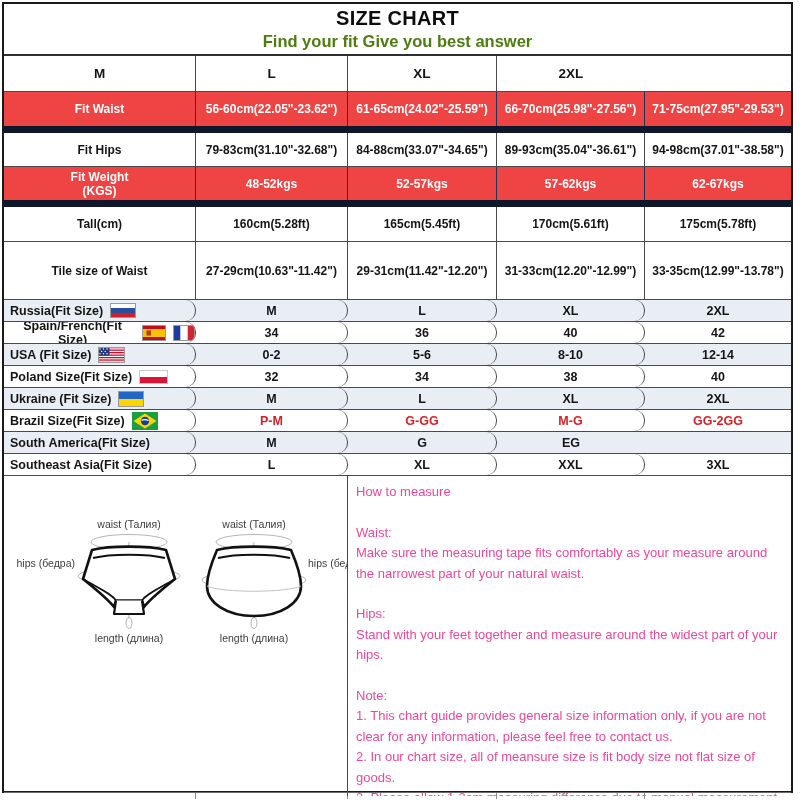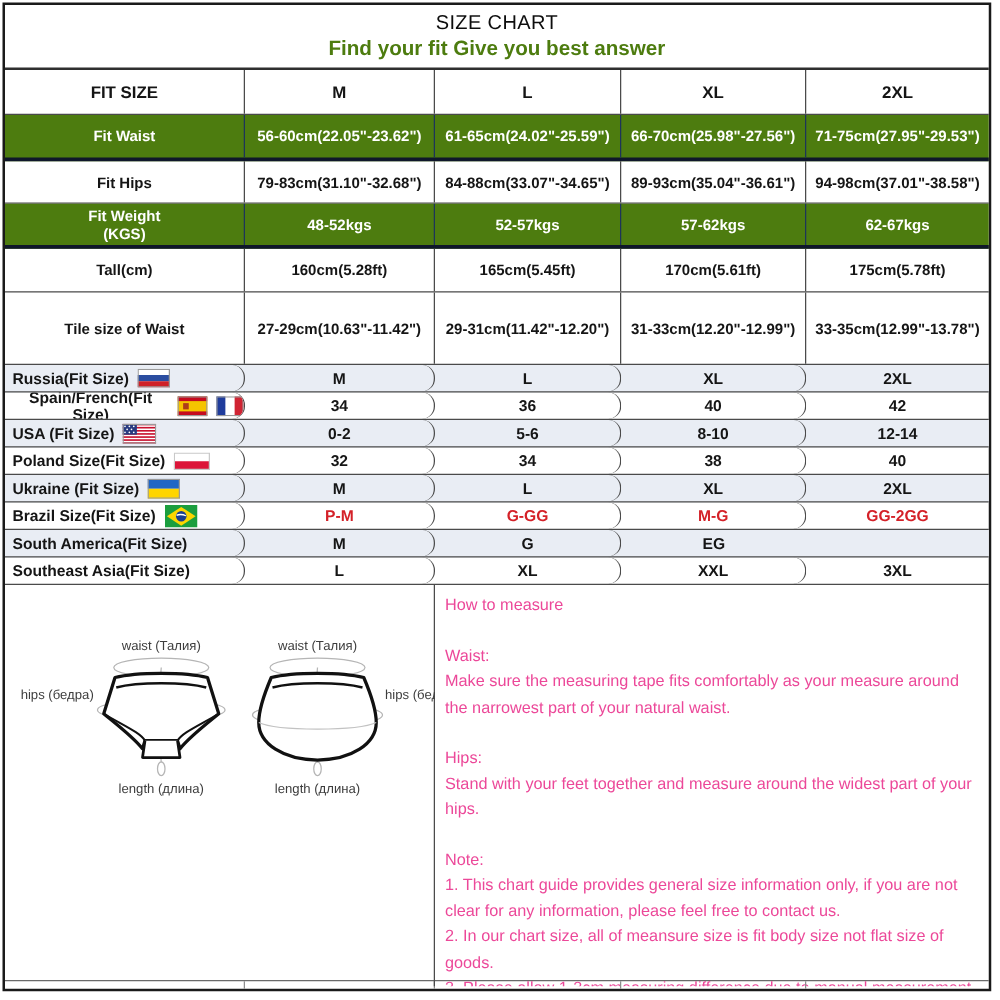--- a/index.html
+++ b/index.html
@@ -6,34 +6,34 @@
   body{
     width:800px;height:800px;position:relative;background:#ffffff;
     font-family:"Liberation Sans", sans-serif;color:#151515;
   }
   .frame{
     position:absolute;left:2px;top:2px;width:791px;height:791px;
     border:2px solid #1a1a1a;background:#fff;box-sizing:border-box;
   }
   
   .titleblock{height:50px;display:flex;flex-direction:column;align-items:center;justify-content:center;}
-  .title{font-size:16px;font-weight:normal;letter-spacing:.3px;color:#0d0d0d;}
+  .title{font-size:20px;font-weight:bold;letter-spacing:.3px;color:#0d0d0d;}
   .subtitle{font-size:16.5px;font-weight:bold;margin-top:2px;color:#4d7c0f;}
 
   
   .size-table{border-top:2px solid #2f2f2f;}
   .trow{display:grid;grid-template-columns:192px 152px 149px 148px auto;border-bottom:1px solid #4a4a4a;}
   .trow .cell{
     border-right:1px solid #4a4a4a;display:flex;align-items:center;justify-content:center;
     font-weight:bold;font-size:12px;text-align:center;box-sizing:border-box;overflow:hidden;
   }
   .trow .cell:last-child{border-right:none;}
   .cell-label{white-space:pre-line;line-height:14px;font-size:12.5px;}
   .r-head .cell{height:35px;font-size:13.5px;}
-  .r-blue{background:#4d7c0f;color:#ffffff;border-bottom:3px solid #0f172a;}
+  .r-blue{background:#ef4444;color:#ffffff;border-bottom:7px solid #0f172a;}
   .r-blue .cell{border-right:1px solid #1d3459;}
   .r-spec1 .cell{height:34px;}
   .r-spec2 .cell{height:33px;}
   .r-tile .cell{height:57px;}
   .r-country .cell{height:21px;font-size:12.5px;border-radius:10px;}
   .r-light{background:#e9edf4;}
   .lblcell{justify-content:flex-start !important;padding-left:6px;gap:7px;}
   .row-brazil .val{color:#d42128;}
   .flag{flex:0 0 auto;display:block;}
 
@@ -57,21 +57,20 @@
 <div class="frame">
 
   <div class="titleblock">
     <div class="title">SIZE CHART</div>
     <div class="subtitle">Find your fit Give you best answer</div>
   </div>
 
   <div class="size-table">
 
     <div class="trow r-head">
-      <div class="cell">FIT SIZE</div>
       <div class="cell">M</div>
       <div class="cell">L</div>
       <div class="cell">XL</div>
       <div class="cell">2XL</div>
     </div>
 
     <div class="trow r-blue r-spec1">
       <div class="cell cell-label">Fit Waist</div>
       <div class="cell val">56-60cm(22.05"-23.62")</div>
       <div class="cell val">61-65cm(24.02"-25.59")</div>

